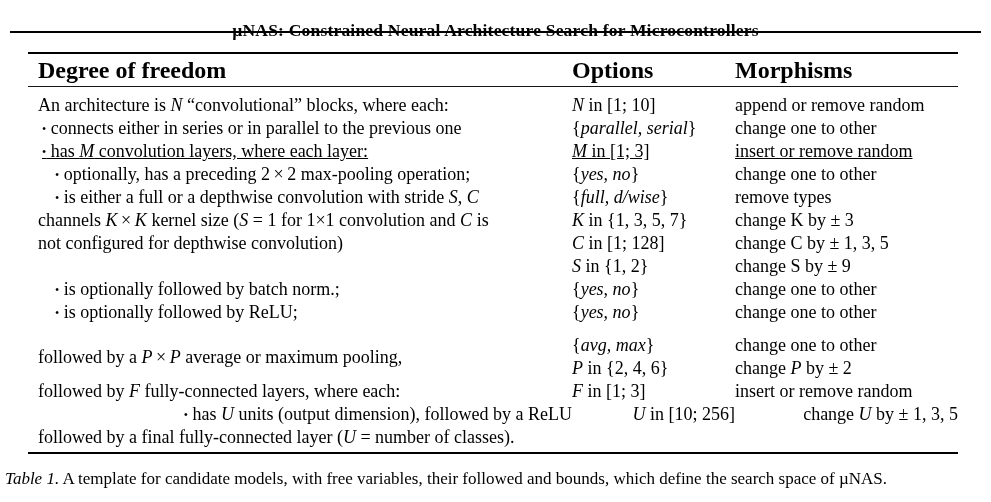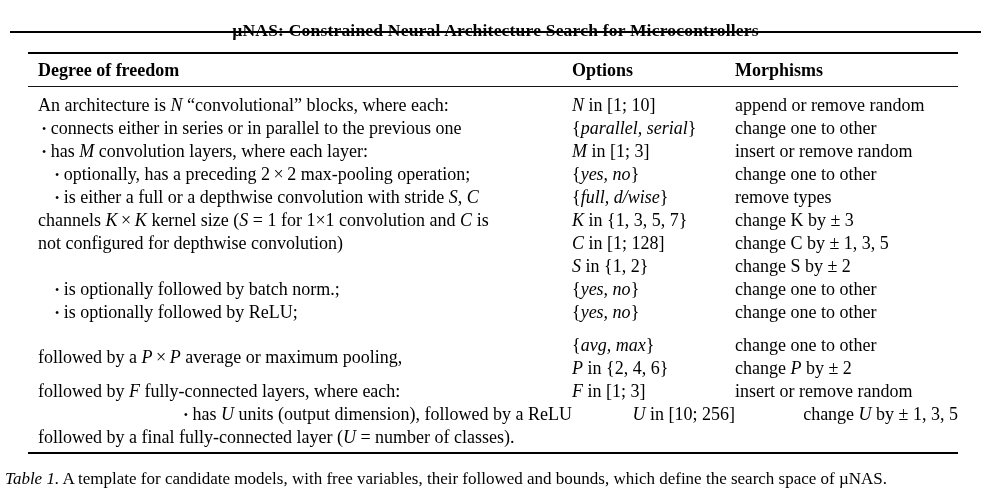--- a/index.html
+++ b/index.html
@@ -12,21 +12,21 @@
     position:absolute;top:20px;left:0;width:991px;margin:0;
     text-align:center;font-size:17.5px;font-weight:700;letter-spacing:.2px;
   }
   .page-rule{position:absolute;top:31px;left:10px;width:971px;height:2px;background:#000}
   .paper-table{position:absolute;top:52px;left:28px;width:930px}
   .rule{width:100%;background:#000}
   .rule.top{height:2px}
   .rule.mid{height:1px;background:#151515}
   .rule.bottom{height:2px}
   .thead{display:flex;align-items:center;height:32px;padding-left:10px;
-         font-weight:700;font-size:18px}
+         font-weight:700;font-size:24px}
   .c1{width:534px}
   .c2{width:163px}
   .c3{flex:1}
   .tbody{padding:7px 0 3px 10px}
   .row{display:flex}
   .row.gap{margin-top:10px}
   .cell{display:flex;flex-direction:column}
   .cell.center{justify-content:center}
   .line{height:23px;line-height:23px;font-size:18px;white-space:nowrap}
   .line.ind1{padding-left:4px}
@@ -73,21 +73,21 @@
           <div class="cell c1">
             <div class="line ind1"><span class="bullet">•</span> connects either in series or in parallel to the previous one</div>
           </div>
           <div class="cell c2">
             <div class="line">{<i class="mv">parallel, serial</i>}</div>
           </div>
           <div class="cell c3">
             <div class="line">change one to other</div>
           </div>
         </div>
-        <div class="row" style="height: 23px;">
+        <div class="row" style="height: 23px; text-decoration: underline;">
           <div class="cell c1">
             <div class="line ind1"><span class="bullet">•</span> has <i class="mv">M</i> convolution layers, where each layer:</div>
           </div>
           <div class="cell c2">
             <div class="line"><i class="mv">M</i> in [1; 3]</div>
           </div>
           <div class="cell c3">
             <div class="line">insert or remove random</div>
           </div>
         </div>
@@ -111,21 +111,21 @@
           <div class="cell c2">
             <div class="line">{<i class="mv">full, d/wise</i>}</div>
             <div class="line"><i class="mv">K</i> in {1, 3, 5, 7}</div>
             <div class="line"><i class="mv">C</i> in [1; 128]</div>
             <div class="line"><i class="mv">S</i> in {1, 2}</div>
           </div>
           <div class="cell c3">
             <div class="line">remove types</div>
             <div class="line">change K by ± 3</div>
             <div class="line">change C by ± 1, 3, 5</div>
-            <div class="line">change S by ± 2</div>
+            <div class="line">change S by ± 9</div>
           </div>
         </div>
         <div class="row" style="height: 23px;">
           <div class="cell c1">
             <div class="line ind2"><span class="bullet">•</span> is optionally followed by batch norm.;</div>
           </div>
           <div class="cell c2">
             <div class="line">{<i class="mv">yes, no</i>}</div>
           </div>
           <div class="cell c3">

